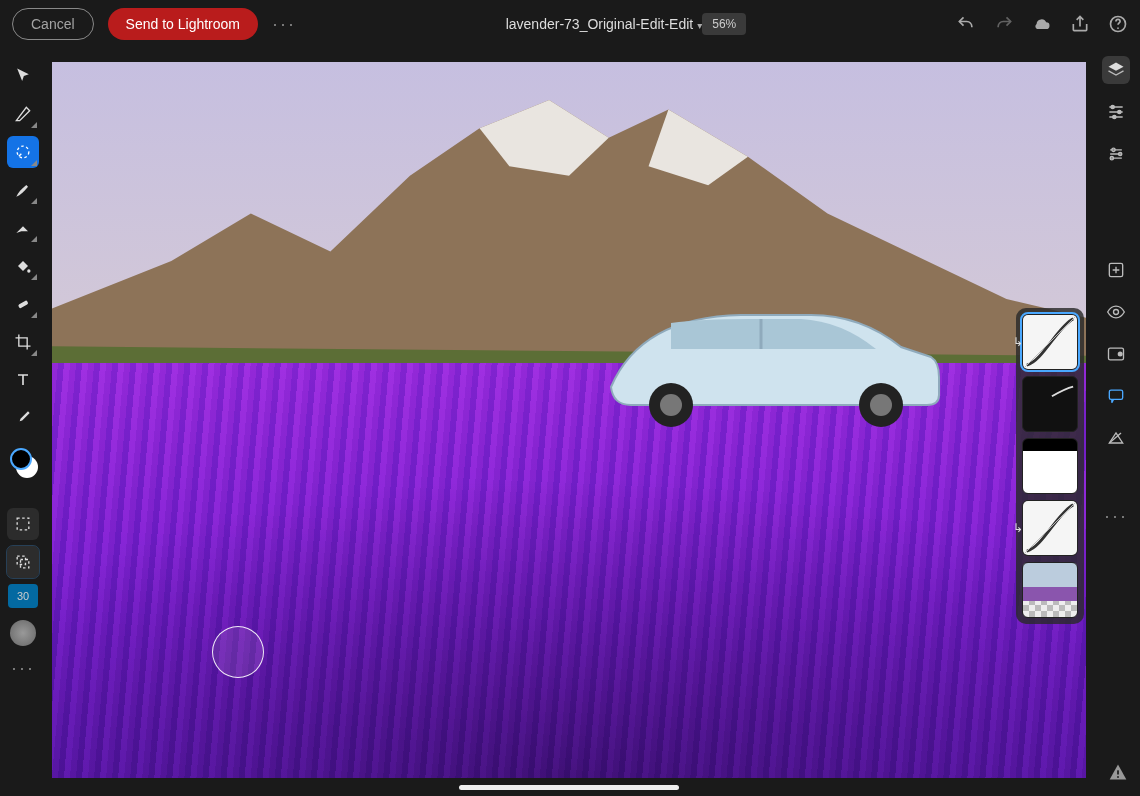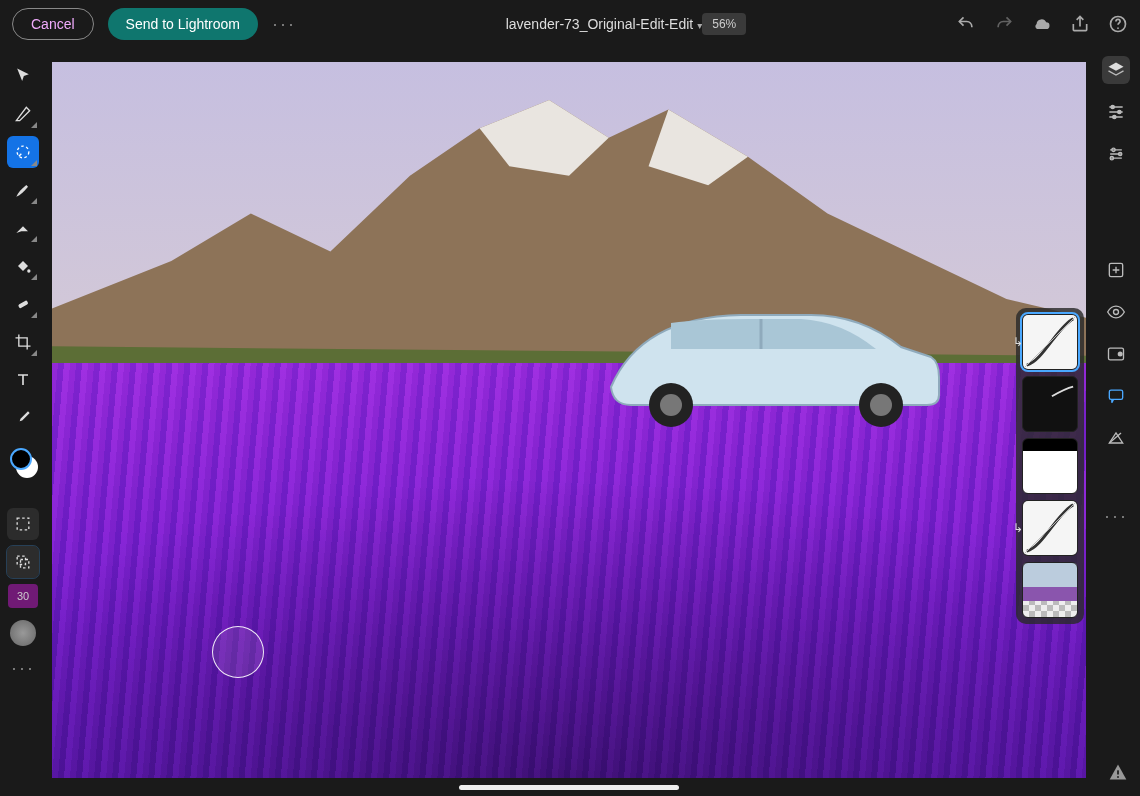--- a/index.html
+++ b/index.html
@@ -1,22 +1,22 @@
 <!DOCTYPE html>
 <html><head>
 <meta charset="utf-8">
 <style>
   * { box-sizing: border-box; margin: 0; padding: 0; }
   html, body { width: 1140px; height: 796px; overflow: hidden; background: #1a1a1a; font-family: -apple-system, "Segoe UI", sans-serif; color: #ddd; }
   body { display: flex; flex-direction: column; }
 
   
   .topbar { height: 48px; display: flex; align-items: center; padding: 0 12px; gap: 14px; }
-  .btn-cancel { border: 1px solid #888; background: transparent; color: #f0abfc; border-radius: 20px; padding: 7px 18px; font-size: 14px; }
-  .btn-send { border: none; background: #0f766e; color: #fff; border-radius: 20px; padding: 8px 18px; font-size: 14px; font-weight:500;}
+  .btn-cancel { border: 1px solid #888; background: transparent; color: #a3a3a3; border-radius: 20px; padding: 7px 18px; font-size: 14px; }
+  .btn-send { border: none; background: #b91c1c; color: #fff; border-radius: 20px; padding: 8px 18px; font-size: 14px; font-weight:500;}
   .ellipsis-top { color: #888; cursor: pointer; font-size:18px; letter-spacing:2px;}
   .topbar-center { flex:1; display:flex; justify-content:center; align-items:center; }
   .filename { color:#ddd; font-size:14px;}
   .filename-caret { font-size:10px; color:#aaa; margin-left:4px;}
   .zoom-badge { background:#3a3a3a; color:#ccc; font-size:12px; padding:4px 10px; border-radius:4px;}
   .topbar-right { display:flex; align-items:center; gap:18px; color:#aaa; }
   .topbar-right svg, .topbar-right .ico { width:20px; height:20px; fill:#aaa; stroke:#aaa; cursor:pointer;}
 
   
   .main { flex:1; display:flex; position:relative; }
@@ -24,21 +24,21 @@
   .tool { width:32px; height:32px; border-radius:6px; display:flex; align-items:center; justify-content:center; position:relative; cursor:pointer; }
   .tool svg { width:20px; height:20px; stroke:#ddd; fill:none; stroke-width:1.6; }
   .tool.active { background:#1473e6; }
   .tool.active svg { stroke:#fff; }
   .tool.sub { background:#2c2c2c; }
   .tool-tri::after { content:""; position:absolute; right:2px; bottom:2px; border:3px solid transparent; border-right-color:#888; border-bottom-color:#888;}
   .color-swatch { width:30px; height:30px; position:relative; margin-top:8px;}
   .color-swatch .fg { width:22px; height:22px; border-radius:50%; background:#000; border:2px solid #4aa8ff; position:absolute; top:0; left:2px; z-index:2;}
   .color-swatch .bg { width:22px; height:22px; border-radius:50%; background:#fff; position:absolute; bottom:0; right:0; z-index:1;}
   .sep { height:18px;}
-  .brush-size-chip { width:30px; height:24px; background:#701a75; border-radius:4px; display:flex; align-items:center; justify-content:center; font-size:11px; color:#ccc;}
+  .brush-size-chip { width:30px; height:24px; background:#0369a1; border-radius:4px; display:flex; align-items:center; justify-content:center; font-size:11px; color:#ccc;}
   .brush-preview { width:26px; height:26px; border-radius:50%; background:radial-gradient(circle,#999 0%,#666 100%); margin-top:6px;}
   .ellipsis-side { color:#888; cursor:pointer; font-size:18px; letter-spacing:2px; margin-top:6px;}
 
   .canvas-wrap { flex:1; position:relative; display:flex; align-items:flex-start; justify-content:center; padding:14px 6px 18px 6px; }
   .canvas { width:100%; height:100%; border-radius:0; position:relative; overflow:hidden;
     
     background:
       radial-gradient(ellipse 900px 300px at 50% 25%, rgba(255,255,255,0) 0%, rgba(255,255,255,0) 100%),
       linear-gradient(180deg,#c4bfe0 0%, #cfc8dc 15%, #b9a5bc 22%, #a6896e 26%, #8e7352 32%, #556b3a 40%, #9c7b3f 42%, #7a4e8f 44%, #824ea0 52%, #7d4aa0 62%, #6c3f93 78%, #5a3480 100%);
   }

